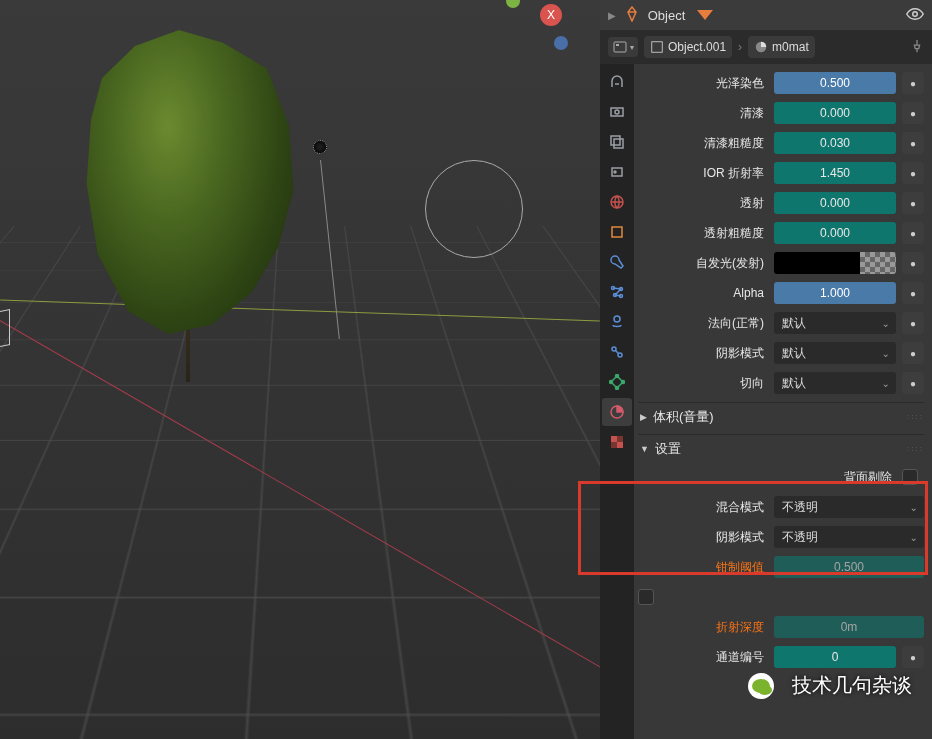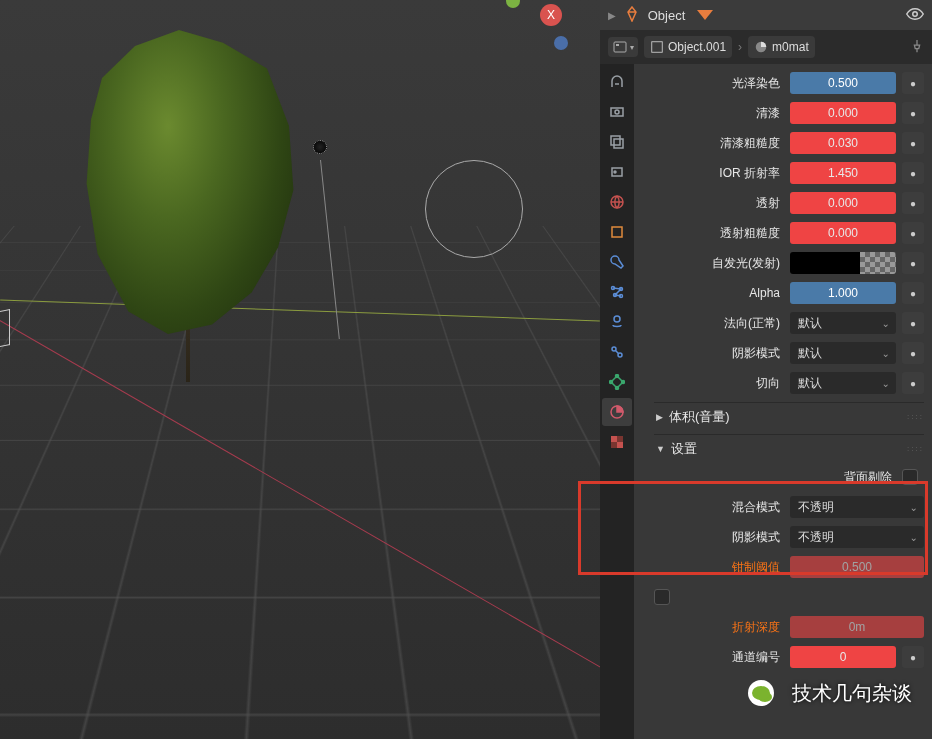--- a/index.html
+++ b/index.html
@@ -83,27 +83,27 @@
 .tab.world svg { stroke:#c5524f; }
 .tab.object svg { stroke:#e08a3c; }
 .tab.mod svg { stroke:#5b8dd6; }
 .tab.particle svg { stroke:#5b8dd6; }
 .tab.physics svg { stroke:#5b8dd6; }
 .tab.constraint svg { stroke:#5b8dd6; }
 .tab.mesh svg { stroke:#3aa76d; fill:none; }
 .tab.material svg { fill:#d15a6b; stroke:#d15a6b; }
 .tab.texture svg { fill:#c5524f; stroke:none; }
 
-.panel { flex:1; background:#383838; overflow-y:hidden; padding:4px 8px 4px 20px; }
+.panel { flex:1; background:#383838; overflow-y:hidden; padding:4px 8px 4px 4px; }
 
 .prop-row { display:flex; align-items:center; height:30px; gap:6px; }
 .prop-label { width:130px; text-align:right; color:#e6e6e6; font-size:12px; padding-right:4px; }
 .prop-label.dim { color:#f97316; }
 .num-field {
-  flex:1; height:22px; background:#ef4444; border-radius:3px; color:#e8e8e8; font-size:12px;
+  flex:1; height:22px; background:#0f766e; border-radius:3px; color:#e8e8e8; font-size:12px;
   display:flex; align-items:center; justify-content:center; cursor:ew-resize;
 }
 .num-field.blue { background:#4a7aa8; color:#fff; }
 .drop-field {
   flex:1; height:22px; background:#2a2a2a; border-radius:3px; color:#ddd; font-size:12px;
   display:flex; align-items:center; padding:0 8px; position:relative;
 }
 .drop-field::after { content:"⌄"; position:absolute; right:6px; color:#999; font-size:10px; }
 .dot-btn { width:22px; height:22px; background:#3d3d3d; border-radius:3px; color:#ccc; font-size:10px; display:flex; align-items:center; justify-content:center; }
 .checker-field {
@@ -116,21 +116,21 @@
   background-size:10px 10px; background-position:0 0,5px 5px;
 }
 .checkbox { width:16px; height:16px; background:#2a2a2a; border:1px solid #555; border-radius:3px; }
 
 .section-hdr { display:flex; align-items:center; height:28px; color:#e6e6e6; font-size:13px; gap:6px; padding-left:2px; border-top:1px solid #2a2a2a; margin-top:4px; }
 .section-hdr .tri { font-size:9px; color:#ccc; }
 .section-hdr .drag { margin-left:auto; color:#666; letter-spacing:2px; font-size:8px; }
 
 .red-box { position:absolute; border:3px solid #d93a2b; pointer-events:none; left:578px; top:481px; width:350px; height:94px; }
 
-.watermark { position:absolute; right:20px; bottom:32px; display:flex; align-items:flex-start; gap:18px; color:#fff; font-size:20px; text-shadow:0 0 4px #000; }
+.watermark { position:absolute; right:20px; bottom:40px; display:flex; align-items:flex-end; gap:18px; color:#fff; font-size:20px; text-shadow:0 0 4px #000; }
 .watermark .wx { width:26px; height:26px; background:#fff; border-radius:50%; display:flex; align-items:center; justify-content:center; }
 .watermark .wx::before { content:""; width:18px; height:14px; background:#7bb32e; border-radius:50% 50% 50% 50%; box-shadow:4px 4px 0 -2px #7bb32e; }
 </style>
 </head>
 <body>
 
 <div class="viewport">
   <div class="grid"></div>
   <div class="axis-x"></div>
   <div class="axis-y"></div>

